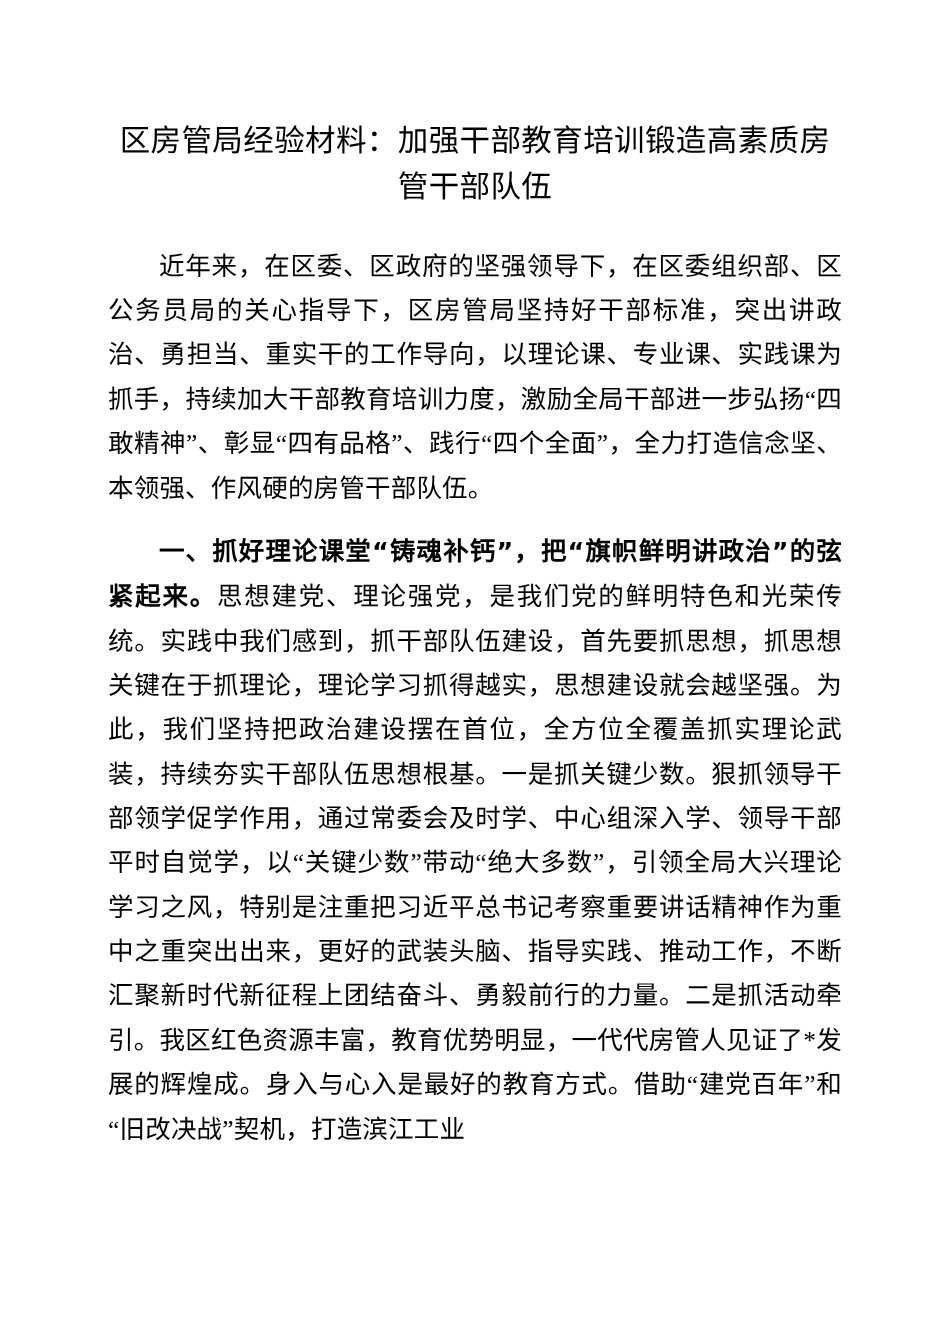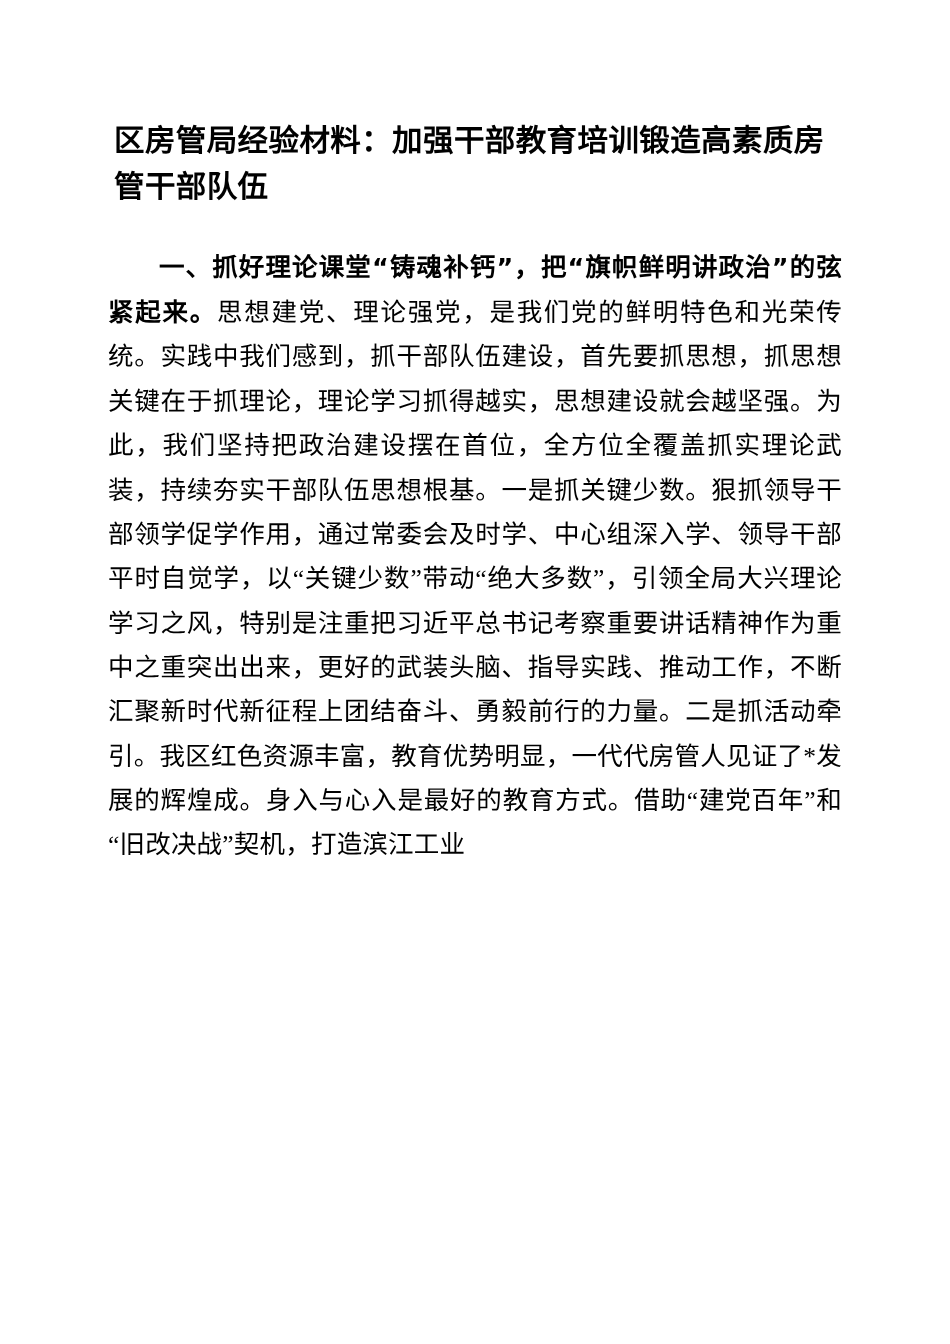--- a/index.html
+++ b/index.html
@@ -18,23 +18,24 @@
   .page {
     box-sizing: border-box;
     width: 950px;
     height: 1344px;
     padding: 118px 108px 0 108px;
     background: #ffffff;
     position: relative;
   }
   .doc-title {
     font-family: "DejaVu Sans", "Liberation Sans", sans-serif;
-    font-weight: bold;
+    font-weight: normal;
     font-size: 30.5px;
     line-height: 1.52;
+    text-align: center;
     letter-spacing: 0.4px;
     margin: 0 0 34px 0;
     padding: 0 6px;
   }
   .para {
     font-size: 25.5px;
     line-height: 1.74;
     text-align: justify;
     text-justify: inter-ideograph;
     margin: 0 0 2px 0;
@@ -49,18 +50,21 @@
     margin-top: 18px;
   }
 </style>
 </head>
 <body>
 
 <div class="page">
 
   <h1 class="doc-title">区房管局经验材料：加强干部教育培训锻造高素质房管干部队伍</h1>
 
+  <p class="para first">
+    <span>近年来，在区委、区政府的坚强领导下，在区委组织部、区公务员局的关心指导下，区房管局坚持好干部标准，突出讲政治、勇担当、重实干的工作导向，以理论课、专业课、实践课为抓手，持续加大干部教育培训力度，激励全局干部进一步弘扬“四敢精神”、彰显“四有品格”、践行“四个全面”，全力打造信念坚、本领强、作风硬的房管干部队伍。</span>
+  </p>
 
   <p class="para second">
     <span class="lead">一、抓好理论课堂“铸魂补钙”，把“旗帜鲜明讲政治”的弦紧起来。</span><span>思想建党、理论强党，是我们党的鲜明特色和光荣传统。实践中我们感到，抓干部队伍建设，首先要抓思想，抓思想关键在于抓理论，理论学习抓得越实，思想建设就会越坚强。为此，我们坚持把政治建设摆在首位，全方位全覆盖抓实理论武装，持续夯实干部队伍思想根基。一是抓关键少数。狠抓领导干部领学促学作用，通过常委会及时学、中心组深入学、领导干部平时自觉学，以“关键少数”带动“绝大多数”，引领全局大兴理论学习之风，特别是注重把习近平总书记考察重要讲话精神作为重中之重突出出来，更好的武装头脑、指导实践、推动工作，不断汇聚新时代新征程上团结奋斗、勇毅前行的力量。二是抓活动牵引。我区红色资源丰富，教育优势明显，一代代房管人见证了*发展的辉煌成。身入与心入是最好的教育方式。借助“建党百年”和“旧改决战”契机，打造滨江工业</span>
   </p>
 
 </div>
 
 </body></html>

